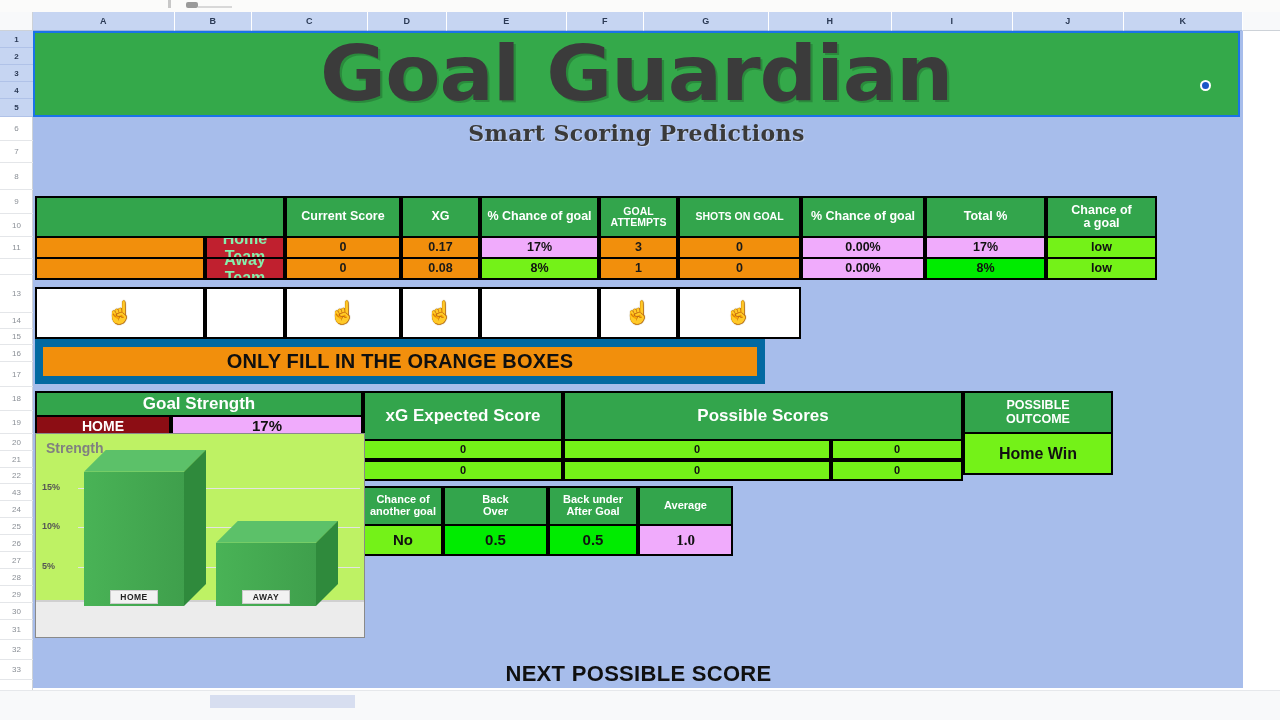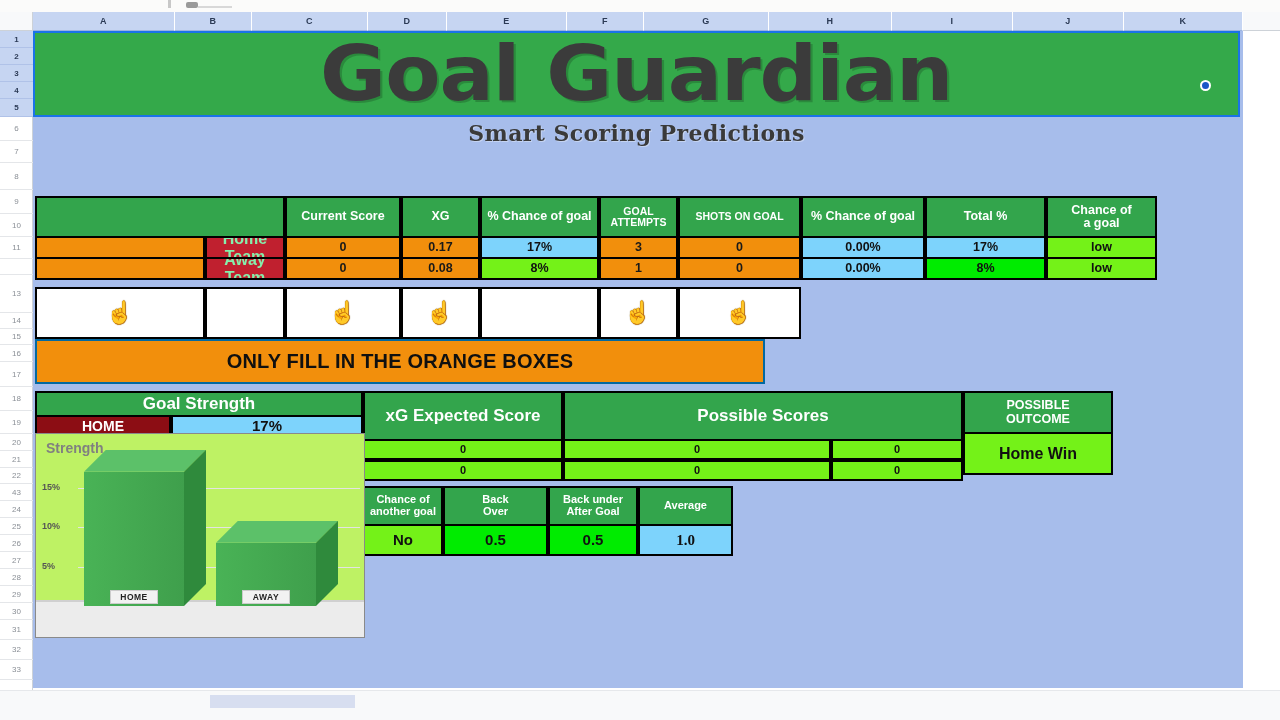--- a/index.html
+++ b/index.html
@@ -123,36 +123,36 @@
     text-align: center;
     font-size: 12.5px; font-weight: 700;
     line-height: 1.08;
     overflow: hidden;
   }
   .hdr   { background: #33a54c; color: #ffffff; font-size: 12.5px; }
   .hdr-sm{ background: #33a54c; color: #ffffff; font-size: 10.5px; }
   .orange{ background: #f28f0c; color: #1a1a1a; }
   .crimson{ background: #c0202f; color: #86efac; font-size: 16px; }
   .darkred{ background: #8c0d14; color: #ffffff; font-size: 14px; }
-  .greenmid{ background: #7dd3fc; color: #111111; }
+  .greenmid{ background: #f0abfc; color: #111111; }
   .brightgreen{ background: #00ec00; color: #111111; }
   .limegreen{ background: #74f218; color: #111111; }
   .white{ background: #ffffff; }
 
   
   .hand {
     font-size: 22px; line-height: 1;
     color: #e8b229;
     text-shadow: 0 0 1px #6b5010;
   }
 
   
   #orange-bar {
     position: absolute; left: 2px; top: 308px; width: 730px; height: 45px;
-    background: #f28f0c; border: 2px solid #0369a1;
+    background: #f28f0c; border: 8px solid #0369a1;
     display: flex; align-items: center; justify-content: center;
   }
   #orange-bar-text {
     font-size: 20px; font-weight: 700; color: #101010; letter-spacing: .2px;
   }
 
   
   #chart-box {
     position: absolute; left: 2px; top: 402px; width: 330px; height: 205px;
     background: #bef264; border: 1px solid #8a8a8a;
@@ -409,19 +409,22 @@
         <div class="bar-label" style="left: 74px; top: 156px; width: 48px; text-align: center;">HOME</div>
         <div class="bar3d" style="left: 180px; top: 86.8421px; width: 122px; height: 85.1579px;">
           <div class="bar-top" style="left: 0px; top: 0px; width: 122px; height: 22px; clip-path: polygon(0px 100%, 22px 0px, 100% 0px, 100px 100%); transform: translateX(0px);"></div>
           <div class="bar-side" style="left: 100px; top: 0px; width: 22px; height: 85.1579px; clip-path: polygon(0px 22px, 100% 0px, 100% 63.1579px, 0px 100%);"></div>
           <div class="bar-front" style="left: 0px; top: 22px; width: 100px; height: 63.1579px;"></div>
         </div>
         <div class="bar-label" style="left: 206px; top: 156px; width: 48px; text-align: center;">AWAY</div>
       </div>
   </div>
 
+  <div id="next-score">
+    <span id="next-score-text">NEXT POSSIBLE SCORE</span>
+  </div>
 </div>
 
 <div id="fill-handle"></div>
 
 <div id="tab-strip">
   <div id="tab-ghost"></div>
 </div>
 
 </body></html>

